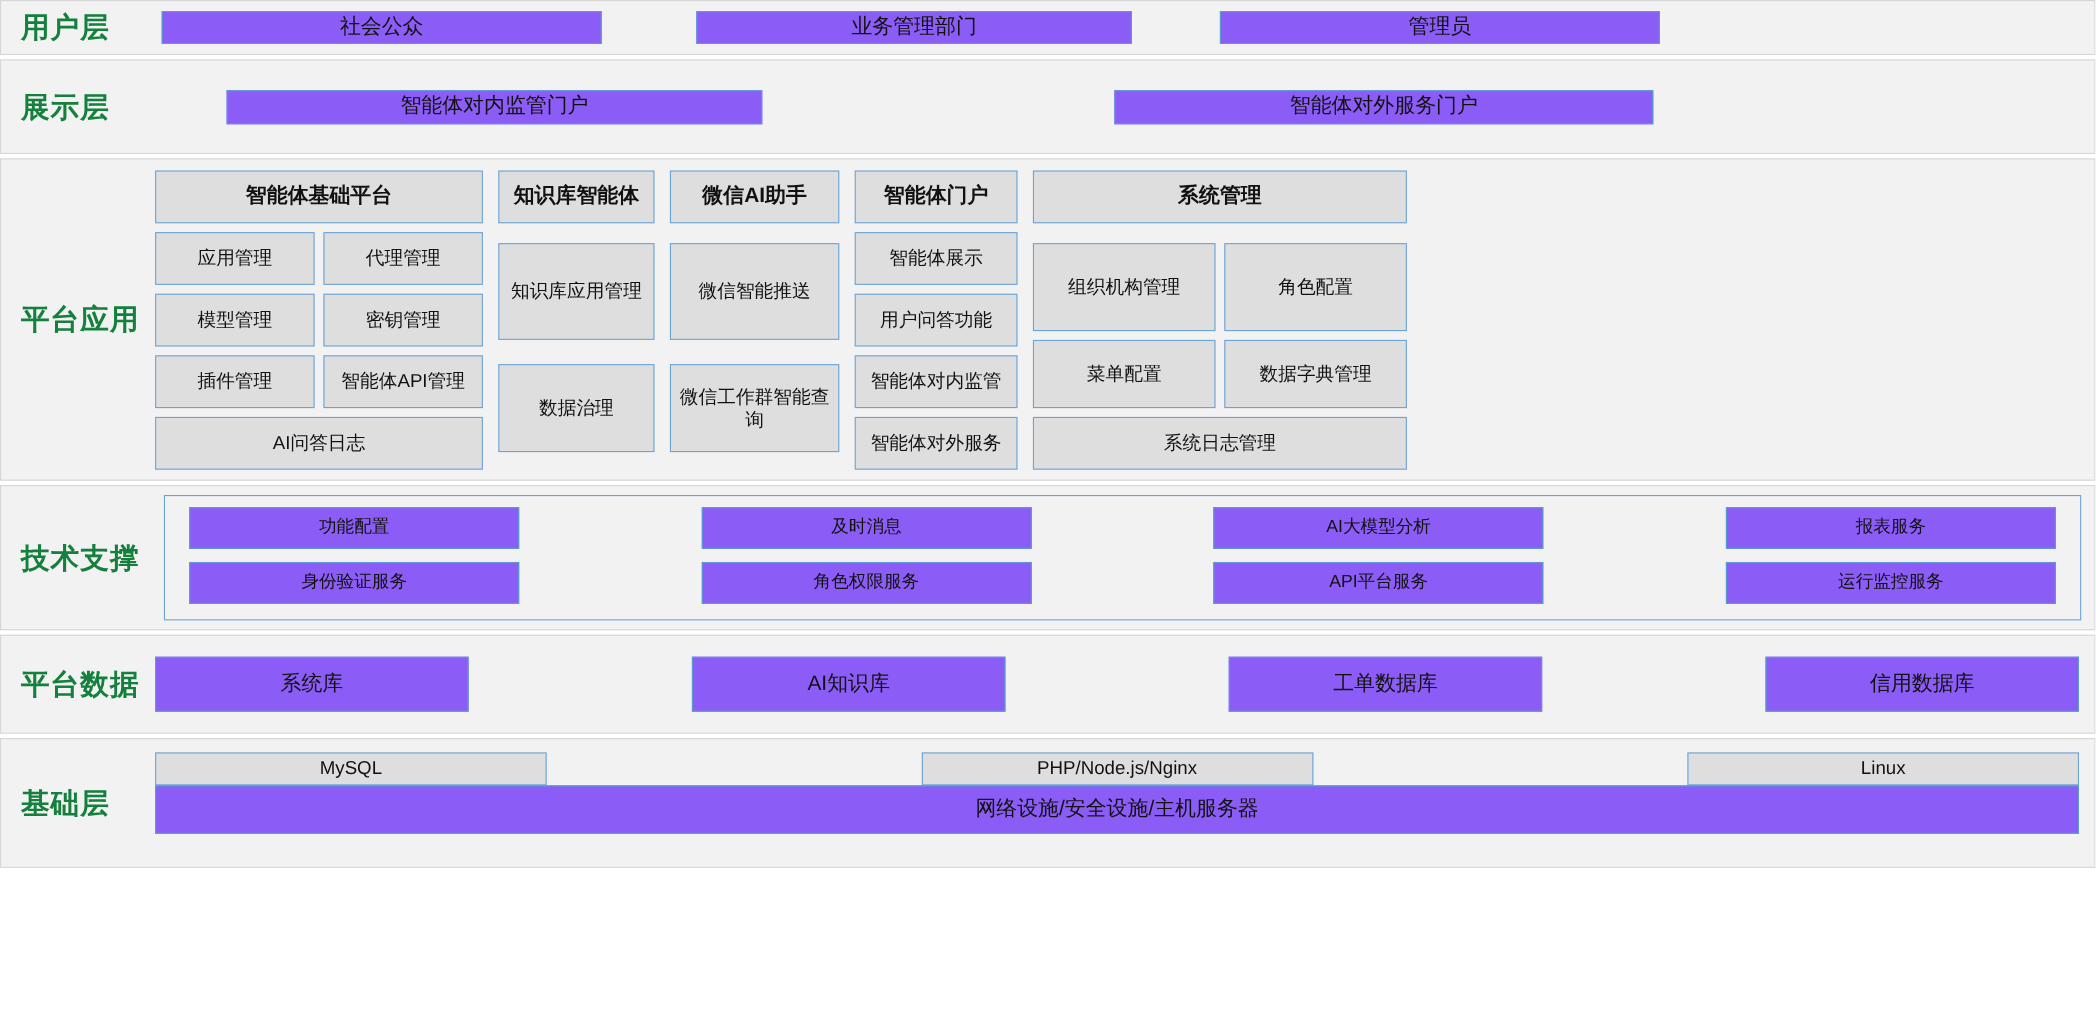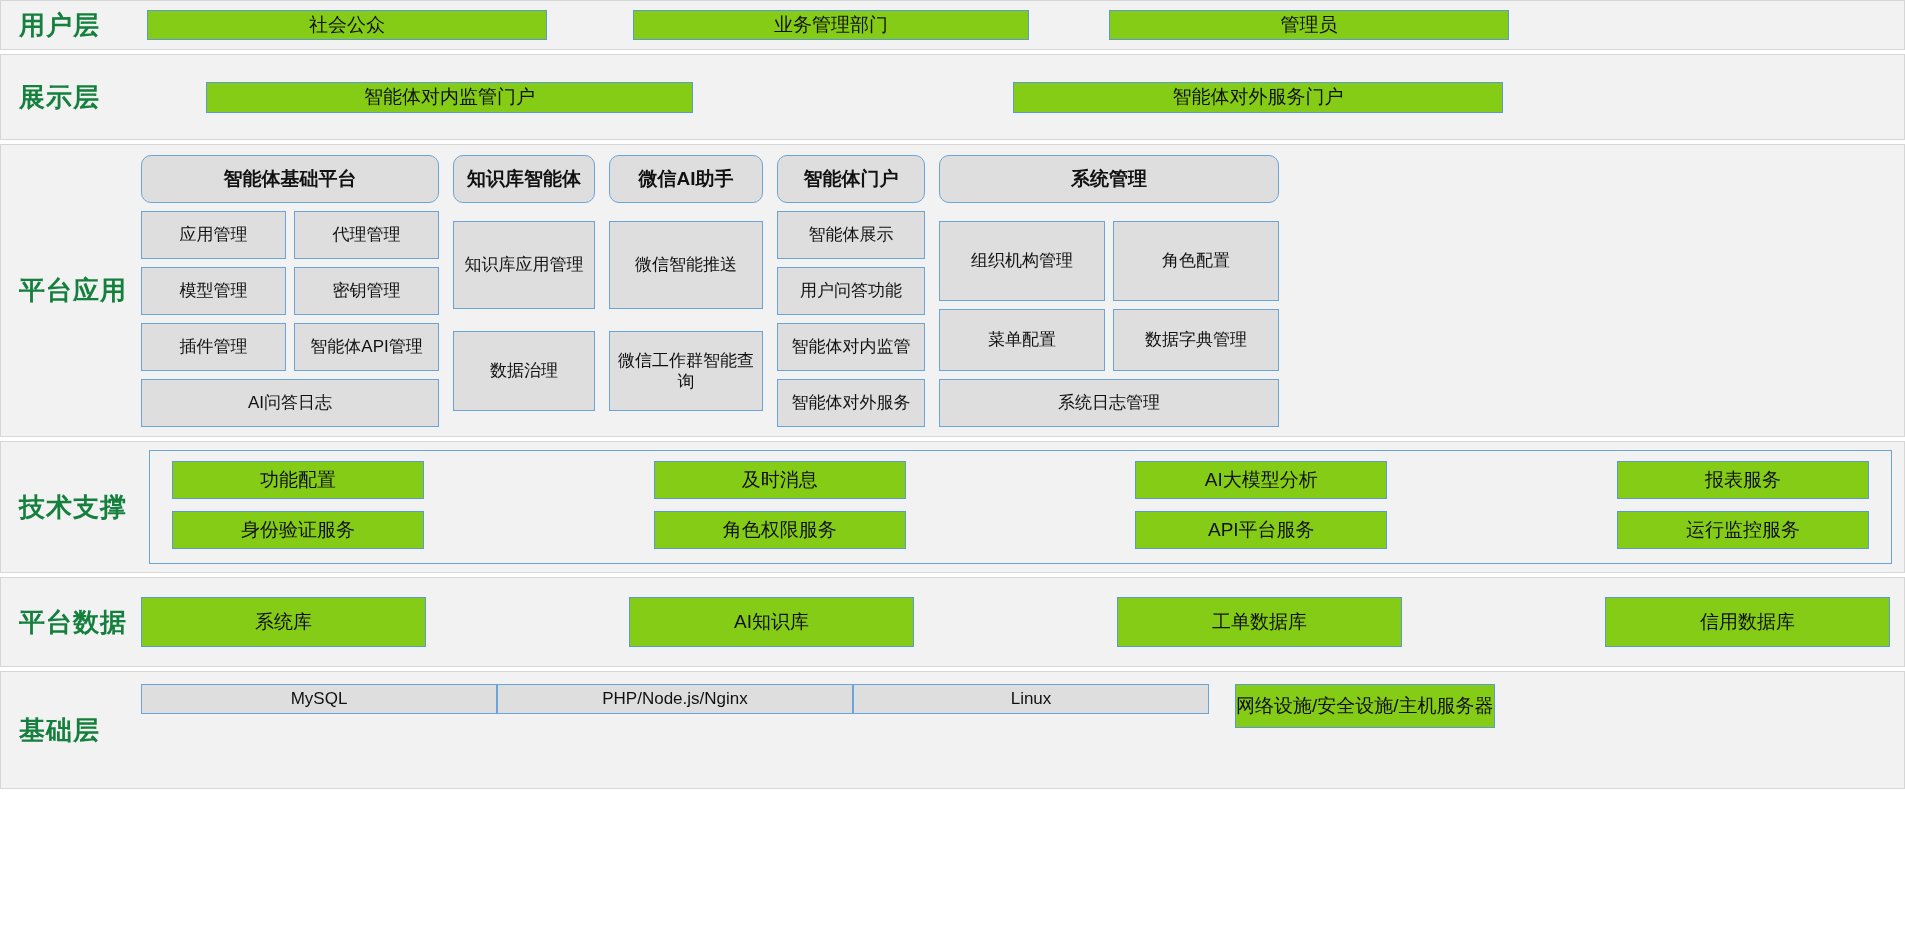--- a/index.html
+++ b/index.html
@@ -32,21 +32,21 @@
     font-size: 26px;
     line-height: 1.18;
     color: #15803d;
     letter-spacing: 1px;
   }
   .layer-label span { display: block; }
   .layer-body { flex: 1 1 auto; display: flex; align-items: center; position: relative; }
 
   
   .blue-box {
-    background: #84cc16;
+    background: #8b5cf6;
     border: 1px solid #5b9bd5;
     color: #111;
     font-size: 20px;
     display: flex;
     align-items: center;
     justify-content: center;
     text-align: center;
     line-height: 1.2;
   }
   
@@ -84,21 +84,21 @@
   #platform-apps .layer-label { font-size: 26px; }
   .apps-grid {
     flex: 1 1 auto;
     display: flex;
     align-items: flex-start;
     padding: 10px 12px 8px 10px;
     gap: 14px;
     height: 100%;
   }
   .app-col { display: flex; flex-direction: column; gap: 8px; }
-  .app-col .grey-box.head { height: 48px; border-radius: 10px; }
+  .app-col .grey-box.head { height: 48px; }
   .col-row { display: flex; gap: 8px; }
   .col-row .grey-box { flex: 1 1 0; height: 48px; }
 
   .col-base     { width: 298px; }
   .col-ask      { width: 148px; }
   .col-kb       { width: 142px; }
   .col-wechat   { width: 154px; }
   .col-portal   { width: 148px; }
   .col-sys      { width: 340px; }
 
@@ -113,33 +113,34 @@
     border: 1.5px solid #6ba4d8;
     background: #f2f2f2;
     margin: 8px 12px 8px 18px;
     padding: 10px 22px;
     display: flex;
     flex-direction: column;
     gap: 12px;
     height: calc(100% - 16px);
   }
   .tech-row { display: flex; gap: 0; justify-content: space-between; }
-  .tech-row .blue-box { width: 252px; height: 38px; font-size: 19px; }
+  .tech-row .blue-box { width: 300px; height: 38px; font-size: 16px; }
 
   
   #platform-data { height: 90px; }
   #platform-data .layer-body { padding: 0 14px 0 10px; justify-content: space-between; }
   #platform-data .blue-box { width: 285px; height: 50px; font-size: 19px; }
 
   
   #infra-layer { height: 118px; margin-bottom: 0; }
   .infra-inner {
     flex: 1 1 auto;
     display: flex;
-    gap: 26px;
+    flex-direction: column;
+    gap: 0;
     padding: 12px 14px 12px 10px;
     height: 100%;
   }
   .infra-top { display: flex; justify-content: space-between; }
   .infra-top .grey-box { width: 356px; height: 30px; font-size: 17px; }
   .infra-bottom .blue-box { width: 100%; height: 44px; font-size: 19px; }
 </style>
 </head>
 <body>
 

